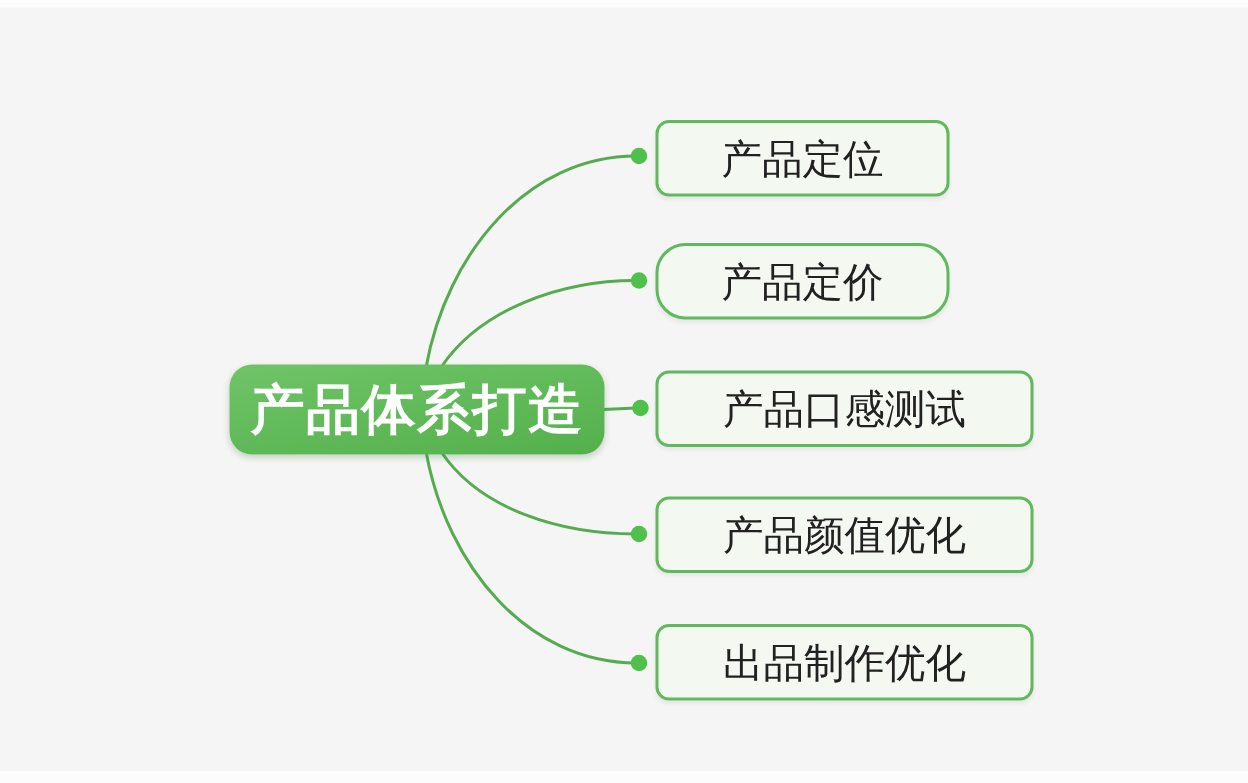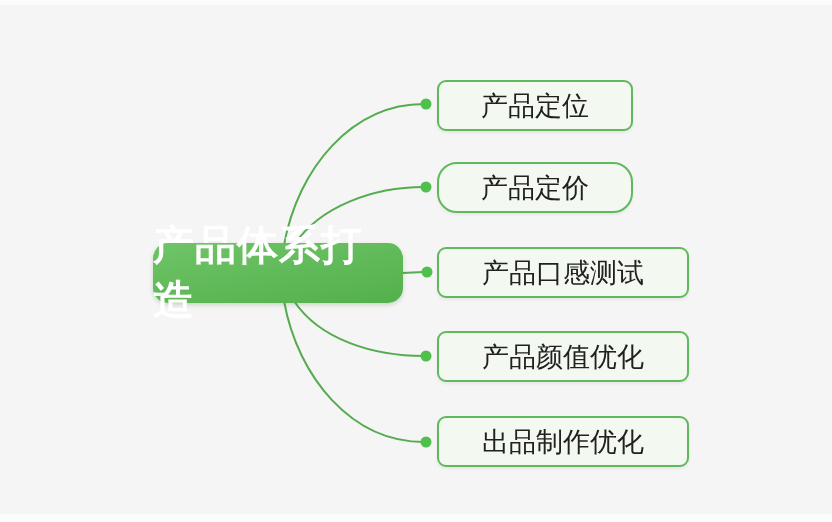--- a/index.html
+++ b/index.html
@@ -27,21 +27,21 @@
   }
   svg.links circle { fill: var(--dot-fill, #4fc04b); }
 
   .root-node {
     position: absolute;
     left: 153px; top: 243px;
     width: 250px; height: 60px;
     border-radius: 15px;
     background: linear-gradient(170deg, var(--root-fill-start, #6cc463), var(--root-fill-end, #53b04b));
     color: var(--root-text, #ffffff);
-    font-size: 41px;
+    font-size: 36px;
     font-weight: bold;
     letter-spacing: 1px;
     display: flex; align-items: center; justify-content: center;
     box-shadow: 0 2px 4px rgba(60, 120, 60, 0.25);
     cursor: pointer;
     box-sizing: border-box;
   }
   .child-node {
     position: absolute;
     left: 437px;

